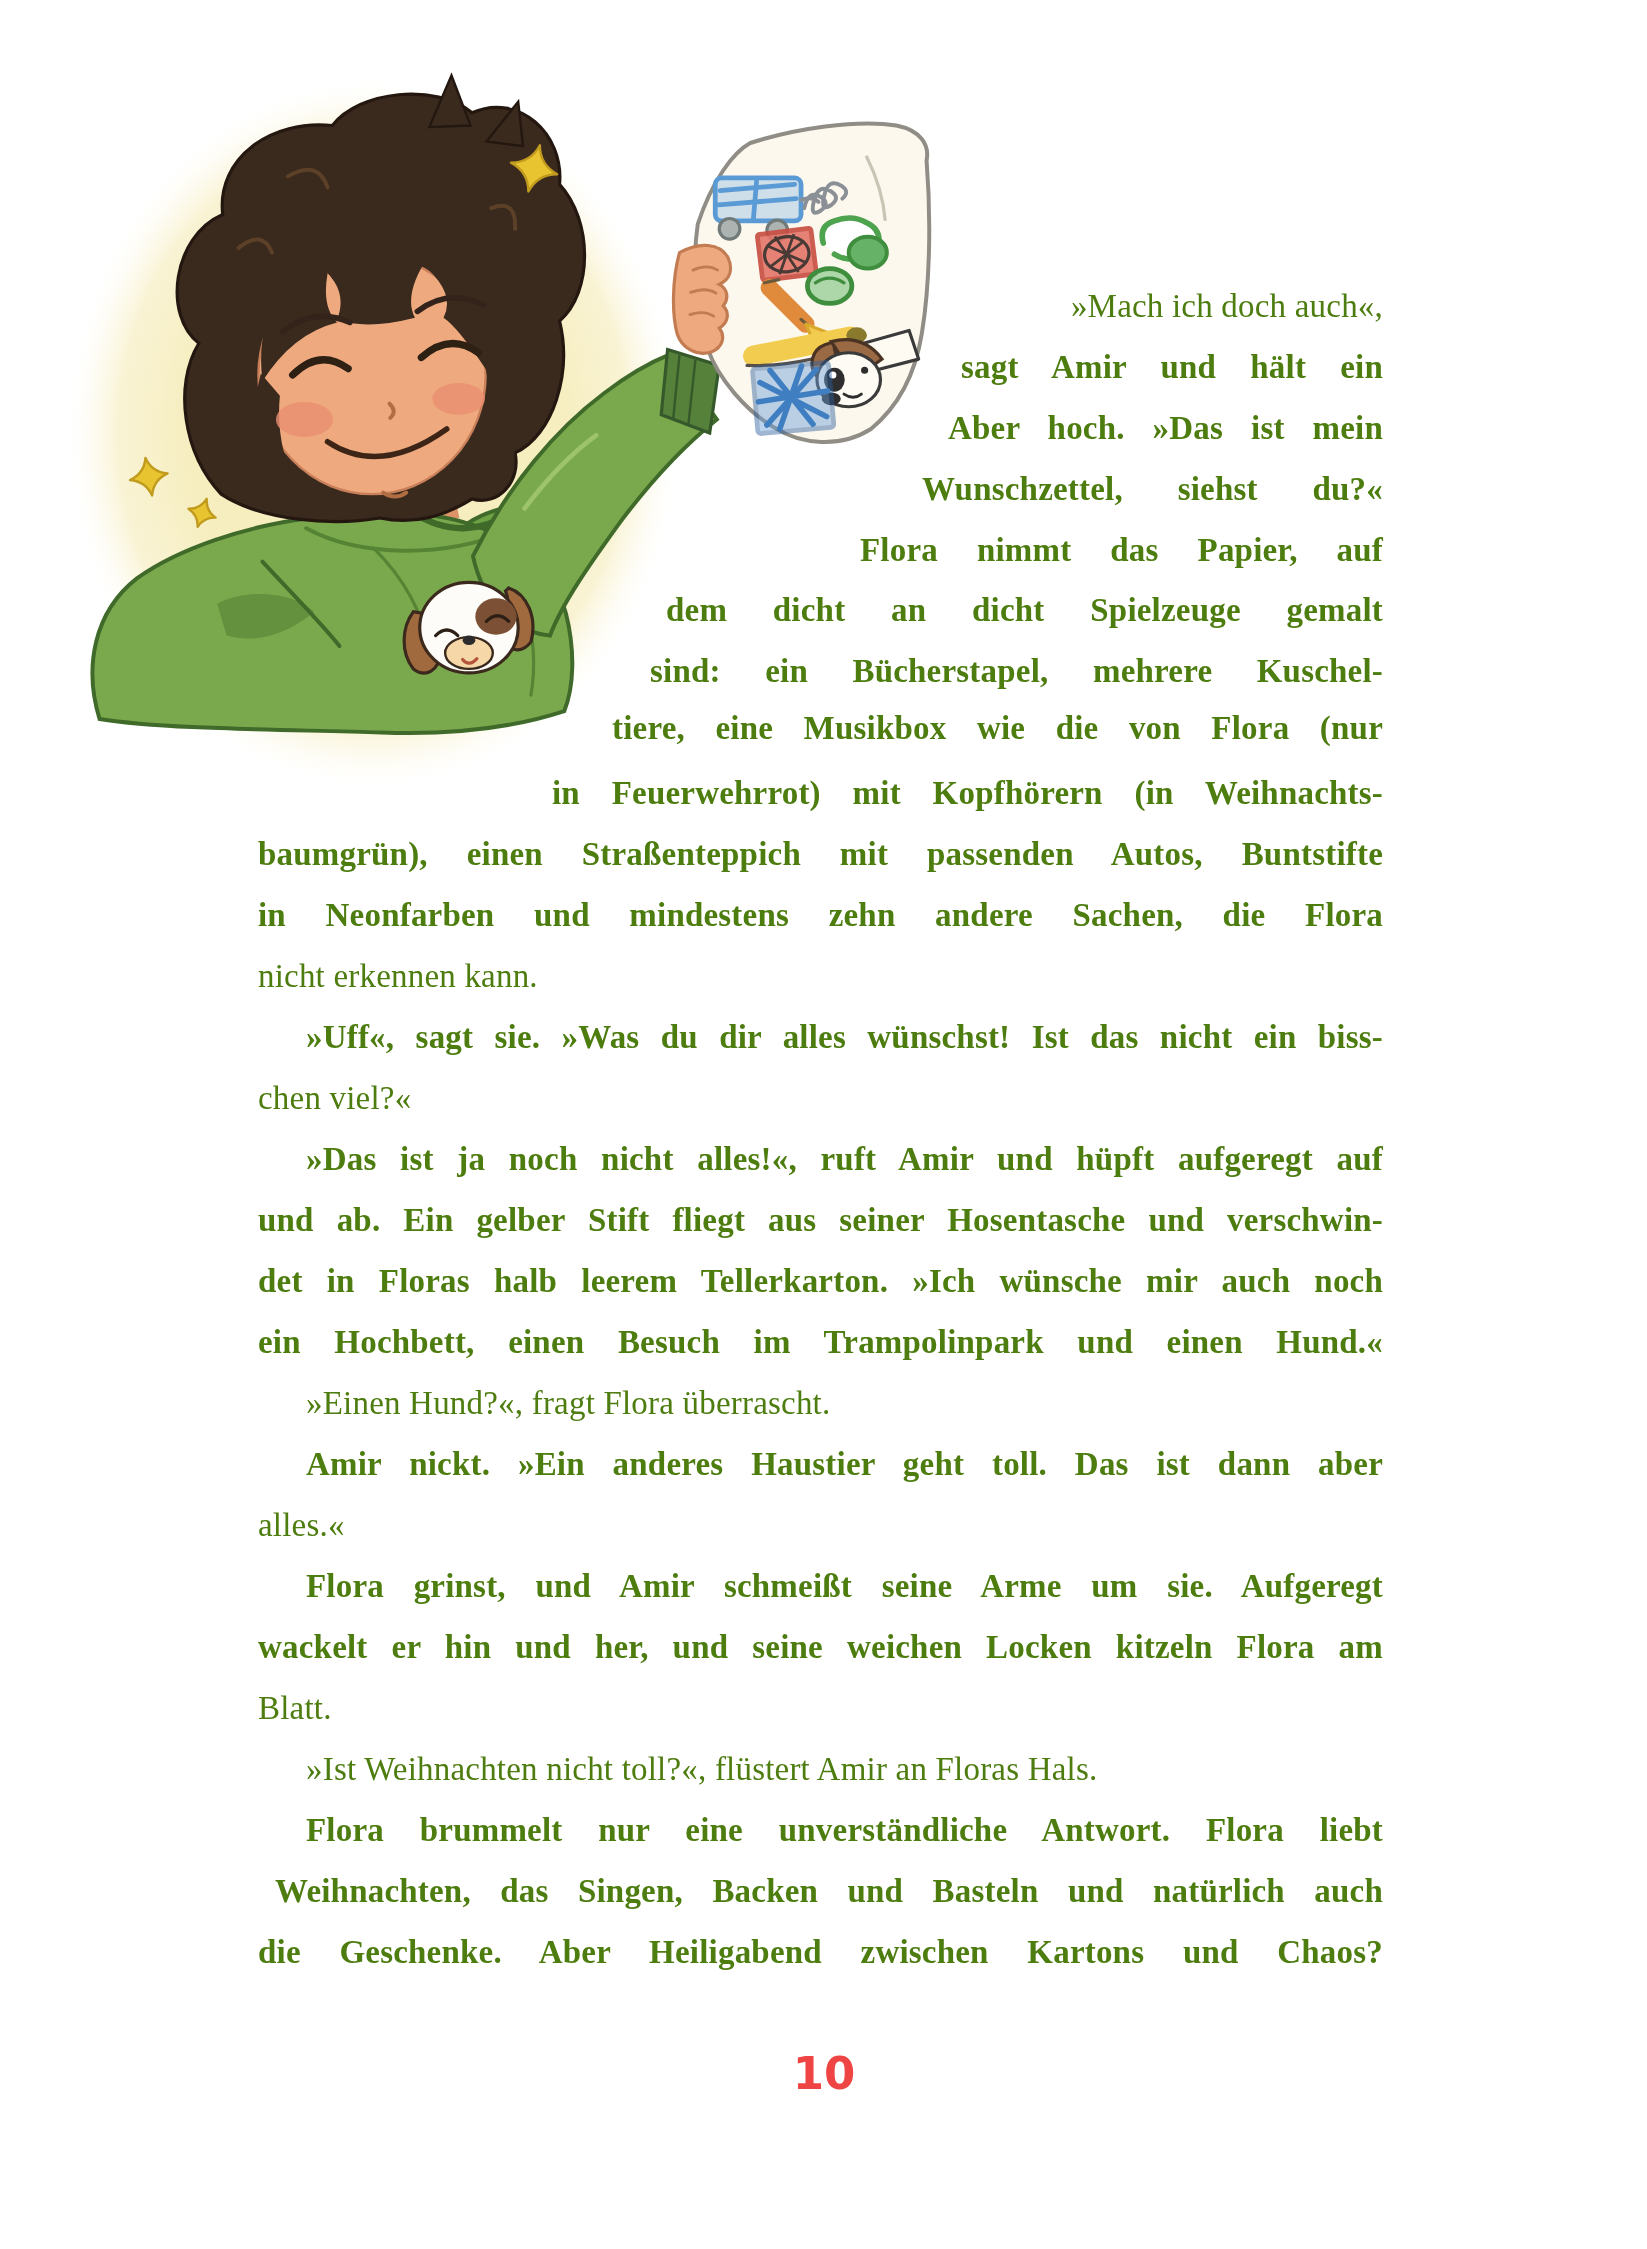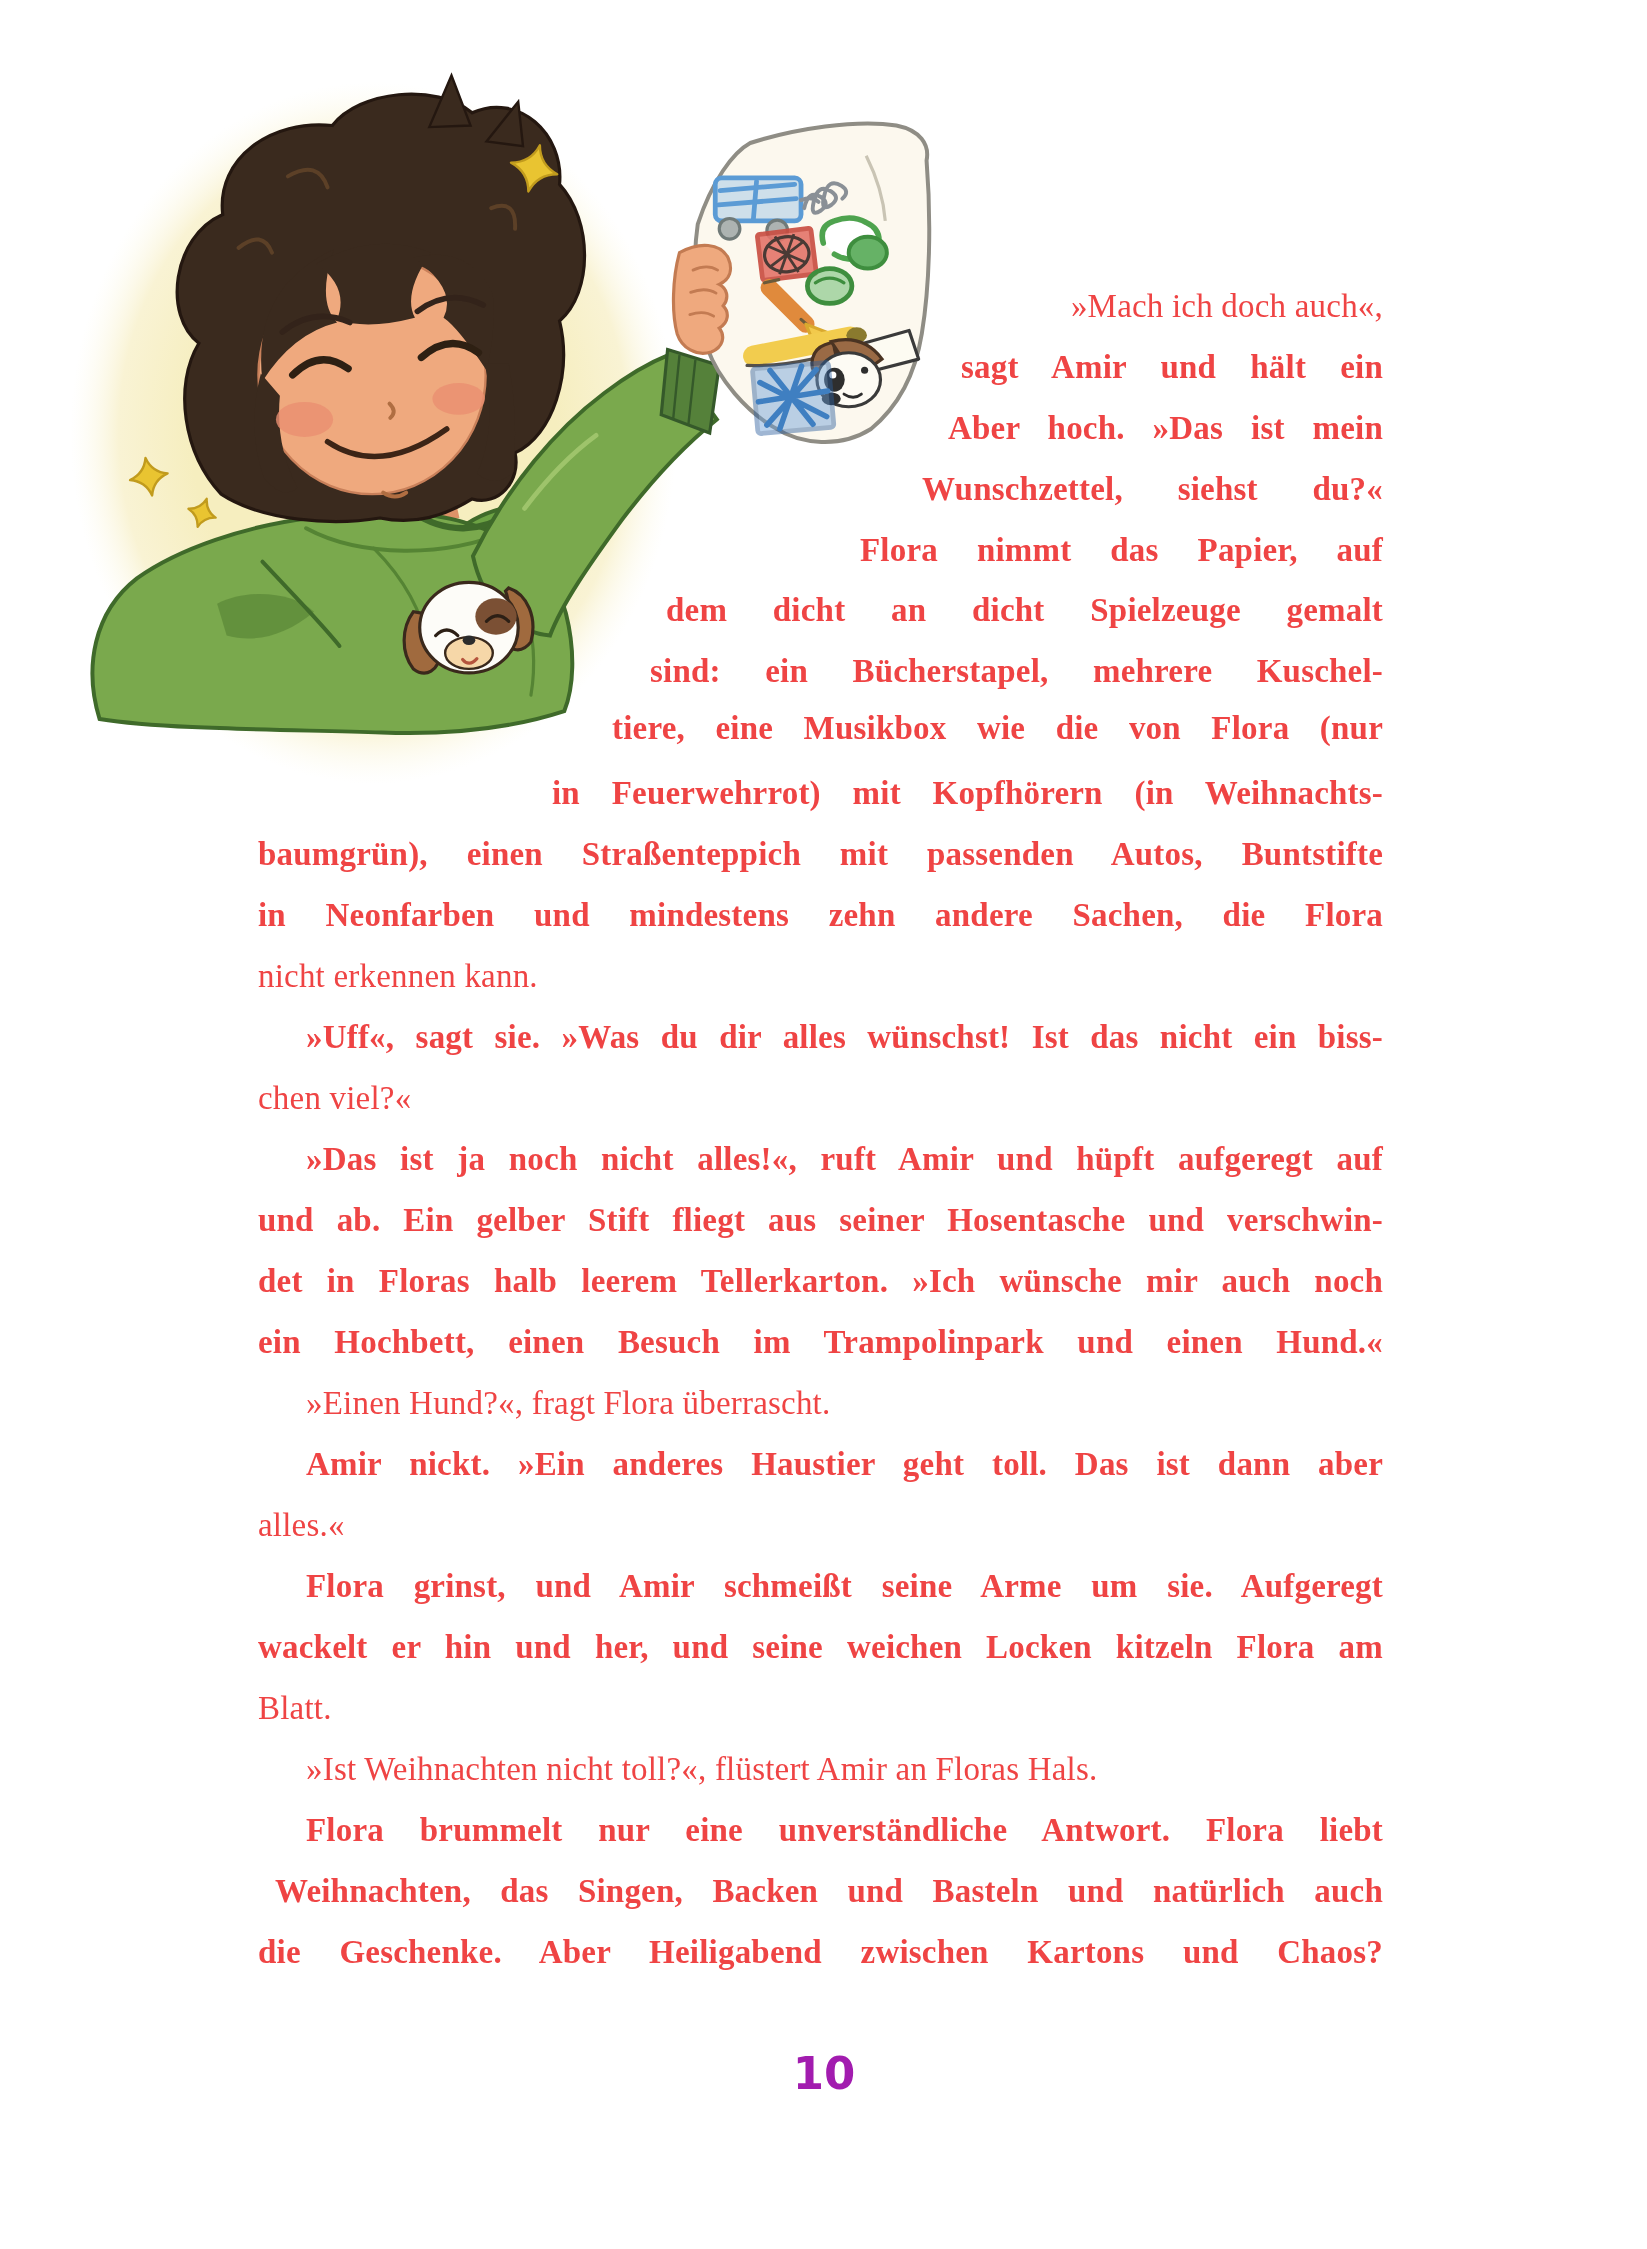--- a/index.html
+++ b/index.html
@@ -12,33 +12,33 @@
   }
   .illustration{
     position:absolute;left:0;top:0;width:1073px;height:1001px;
   }
   .textblock{
     position:absolute;left:258px;top:0;width:1125px;height:2250px;
   }
   .line{
     position:absolute;right:0;
     font-size:33px;line-height:37px;
-    color:#ef4444;
+    color:#4d7c0f;
     letter-spacing:0.2px;
   }
   .justify{text-align:justify;text-align-last:justify;font-weight:bold;}
   .left{text-align:right;text-align-last:left;}
   .right{left:0;text-align:right;text-align-last:right;}
   .page-number{
     position:absolute;left:0;right:0;top:2047px;
     text-align:center;
     font-family:"DejaVu Sans","Liberation Sans",sans-serif;
     font-weight:700;
     font-size:45px;
-    color:#a21caf;
+    color:#ef4444;
   }
 </style>
 </head>
 <body>
 
 <div class="page">
 
   <svg class="illustration" viewBox="0 0 1350 1260" aria-hidden="true">
     <defs>
       <radialGradient id="glow">

